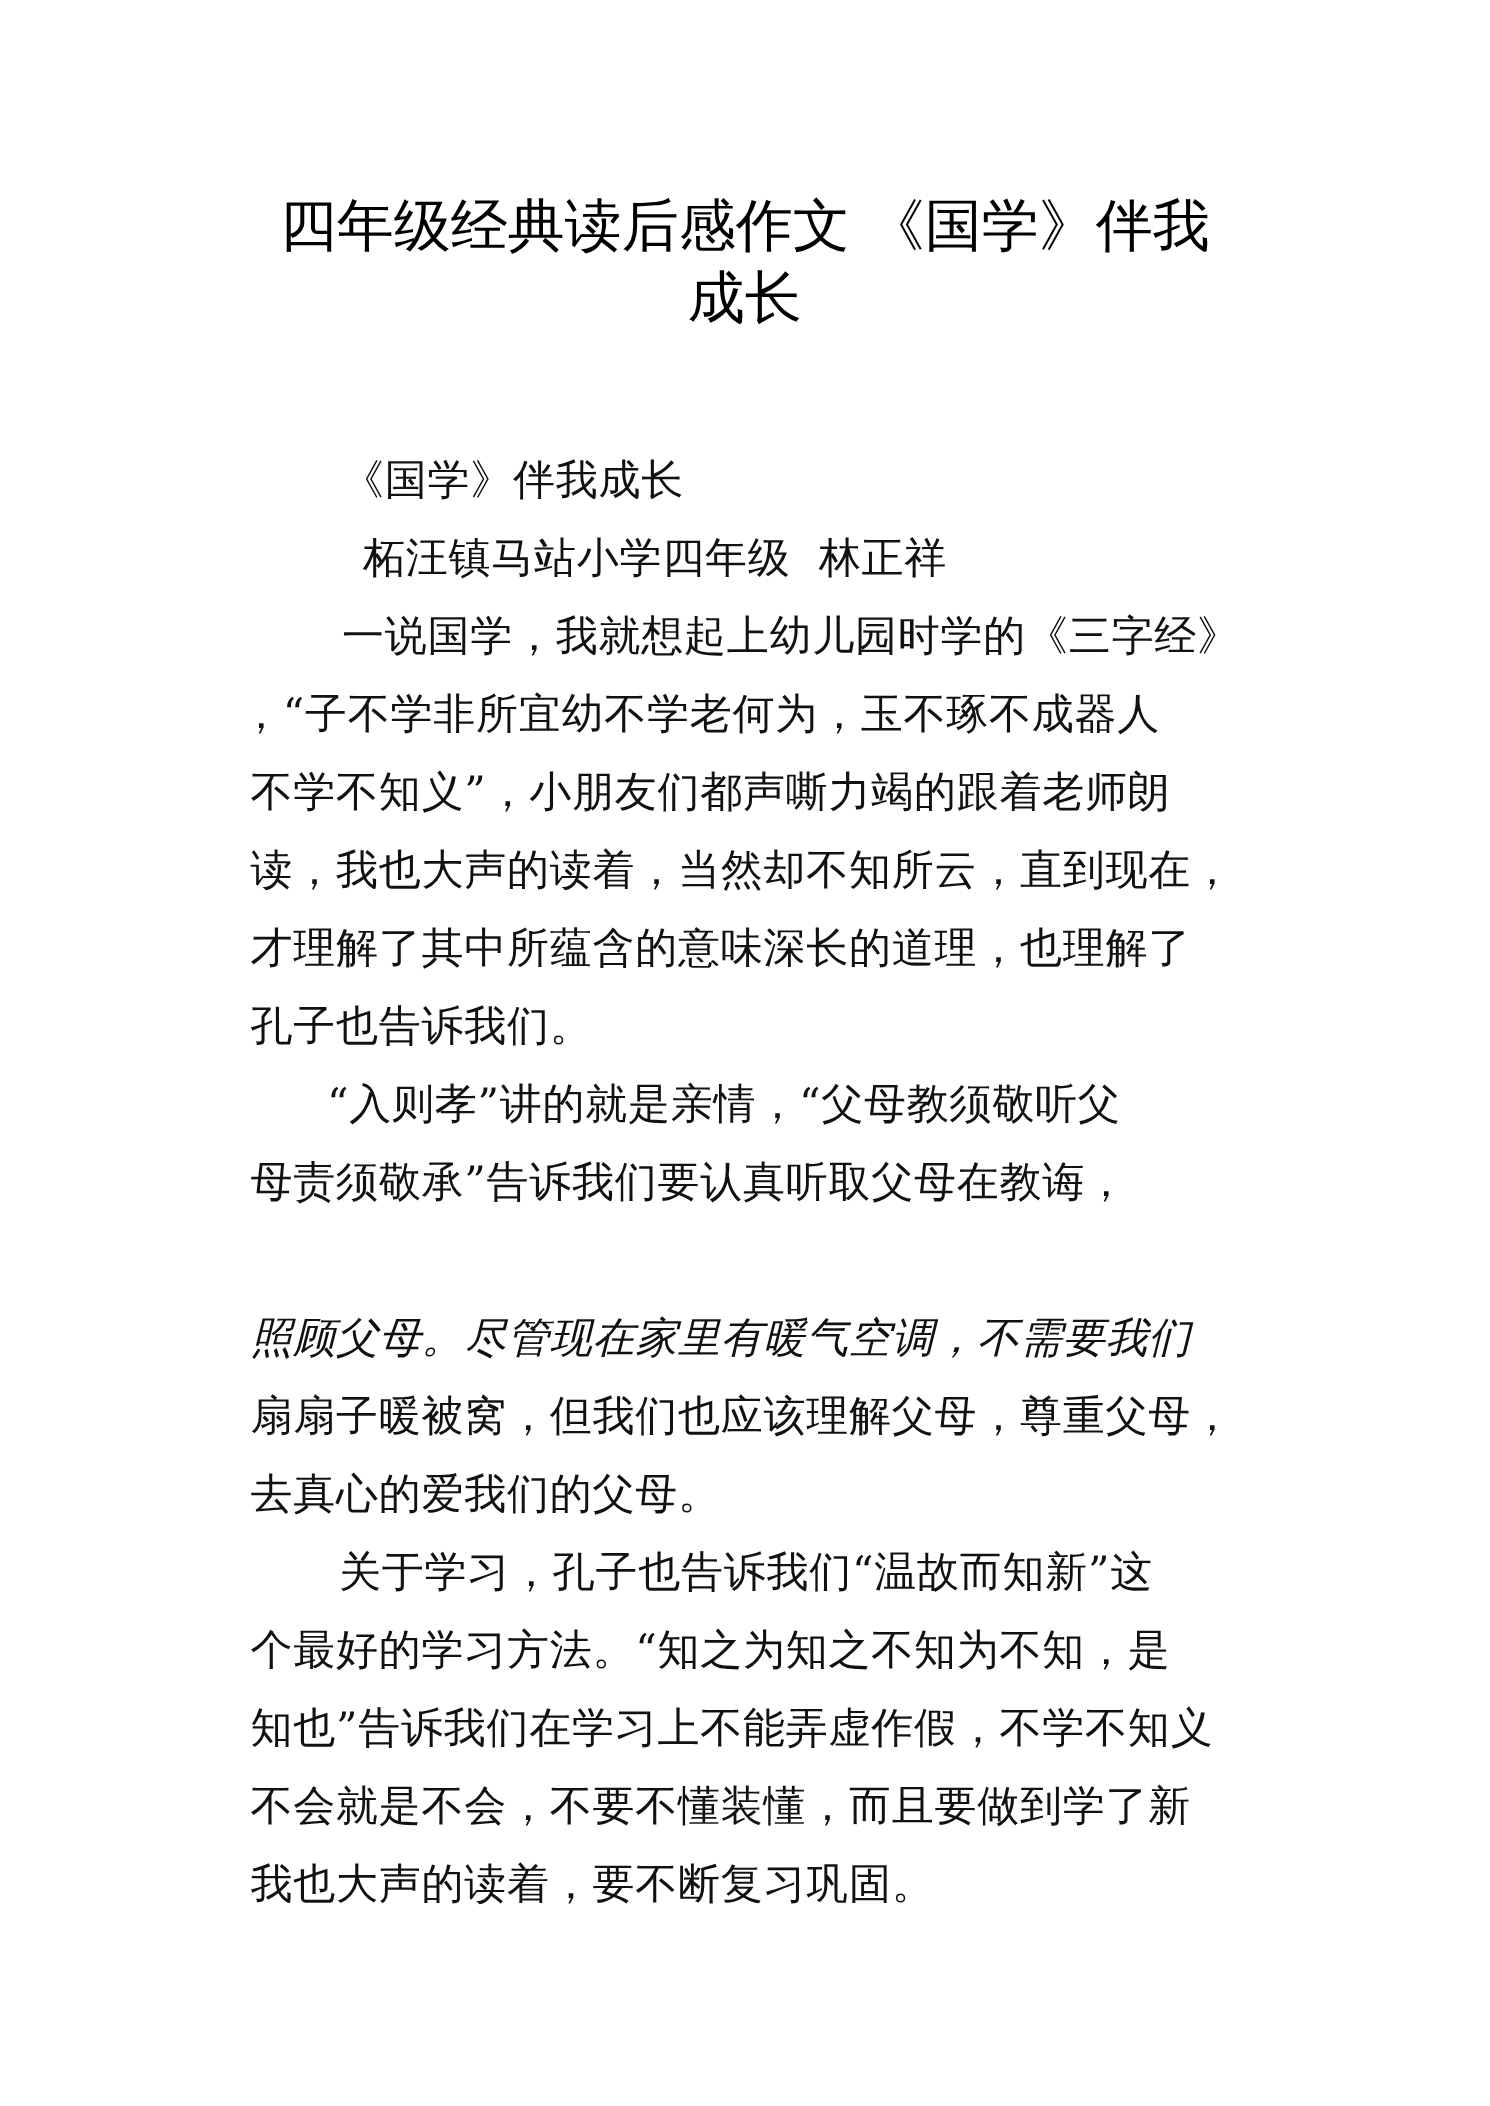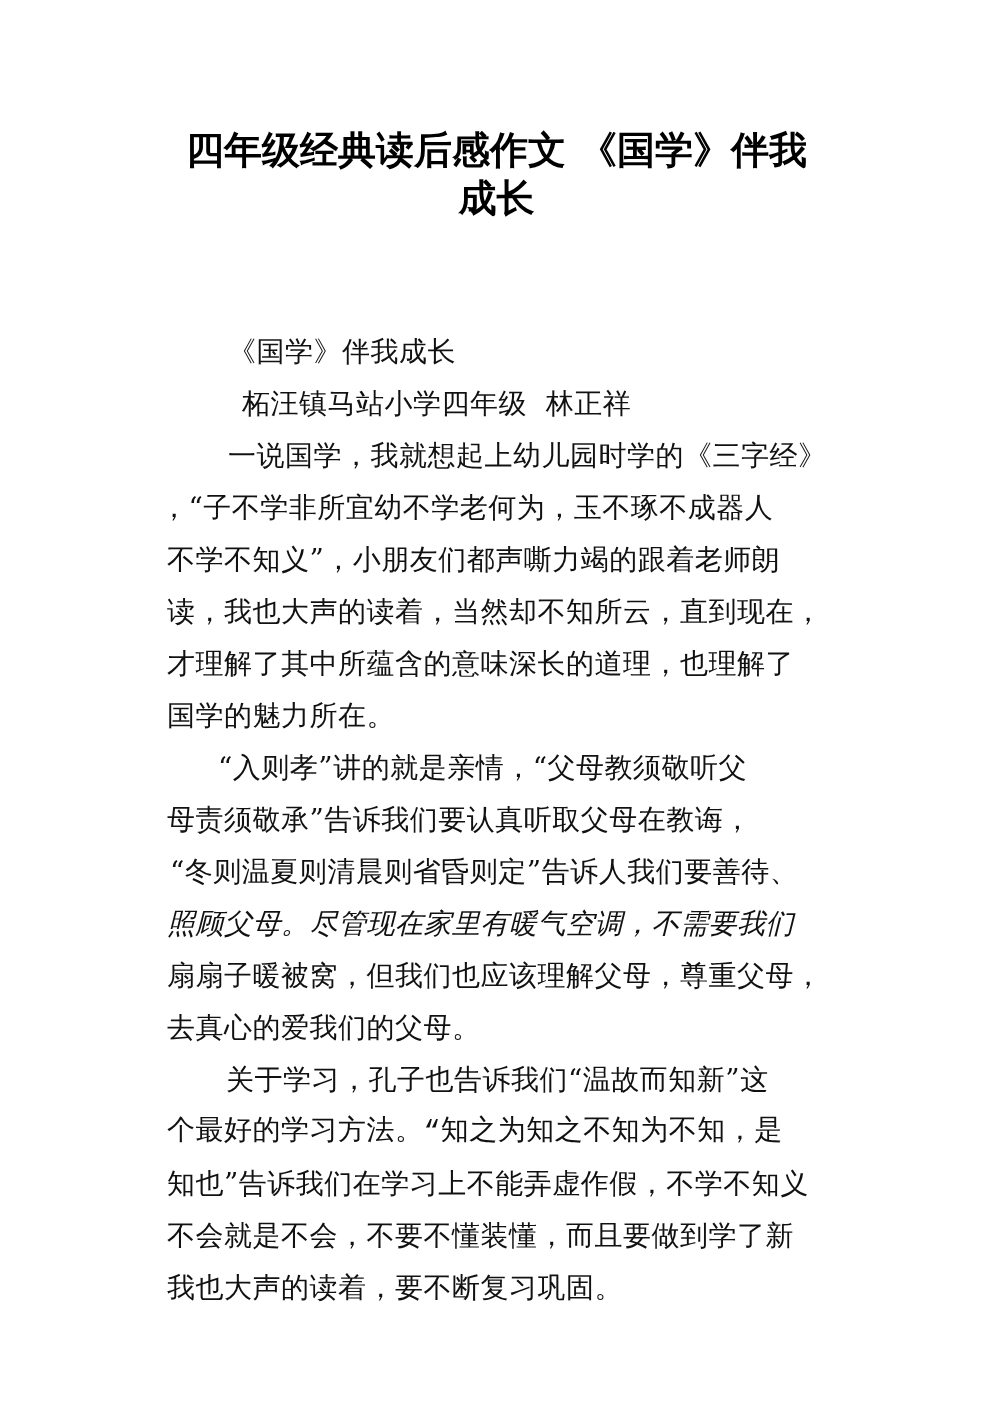--- a/index.html
+++ b/index.html
@@ -1,52 +1,51 @@
 <!DOCTYPE html>
 <html><head>
   <meta charset="utf-8">
   <style>
     html, body { margin: 0; padding: 0; background: #ffffff; }
     body { width: 993px; height: 1404px; position: relative; overflow: hidden; }
     .page { position: absolute; left: 0; top: 0; width: 993px; height: 1404px; background: #ffffff; }
     .title {
       position: absolute; left: 0; width: 993px; text-align: center;
       font-family: "DejaVu Sans", "Liberation Sans", sans-serif;
-      font-weight: bold; font-size: 38px; color: #000000; line-height: 48px;
+      font-weight: normal; font-size: 38px; color: #000000; line-height: 48px;
       white-space: nowrap;
     }
     .line {
       position: absolute; left: 167px;
       font-family: "DejaVu Serif", "Liberation Serif", serif;
       font-size: 28px; line-height: 36px; color: #111111;
-      white-space: nowrap; letter-spacing: 0.5px; margin-top: 32px;
+      white-space: nowrap; letter-spacing: 0.5px;
     }
   </style>
 </head>
 <body>
 
 <div class="page">
   <div class="title" style="top:126px;">四年级经典读后感作文 《国学》伴我</div>
   <div class="title" style="top:174px;">成长</div>
 
   <div class="line" style="top:302px; left:228px;">《国学》伴我成长</div>
   <div class="line" style="top:354px; left:242px; white-space:pre;">柘汪镇马站小学四年级  林正祥</div>
 
   <div class="line" style="top:406px; left:228px;">一说国学，我就想起上幼儿园时学的《三字经》</div>
   <div class="line" style="top:458px; left:160px;">，“子不学非所宜幼不学老何为，玉不琢不成器人</div>
   <div class="line" style="top:510px;">不学不知义”，小朋友们都声嘶力竭的跟着老师朗</div>
   <div class="line" style="top:562px;">读，我也大声的读着，当然却不知所云，直到现在，</div>
   <div class="line" style="top:614px;">才理解了其中所蕴含的意味深长的道理，也理解了</div>
-  <div class="line" style="top:666px;">国学的魅力所在。</div>
+  <div class="line" style="top:666px;">孔子也告诉我们。</div>
 
   <div class="line" style="top:718px; left:218px;">“入则孝”讲的就是亲情，“父母教须敬听父</div>
   <div class="line" style="top:770px;">母责须敬承”告诉我们要认真听取父母在教诲，</div>
-  <div class="line" style="top:822px; left:170px;">“冬则温夏则清晨则省昏则定”告诉人我们要善待、</div>
   <div class="line" style="top:874px;font-style:italic;">照顾父母。尽管现在家里有暖气空调，不需要我们</div>
   <div class="line" style="top:926px;text-align:right;">扇扇子暖被窝，但我们也应该理解父母，尊重父母，</div>
   <div class="line" style="top:978px;">去真心的爱我们的父母。</div>
 
   <div class="line" style="top:1030px; left:226px;">关于学习，孔子也告诉我们“温故而知新”这</div>
-  <div class="line" style="top:1082px;font-family:Liberation Mono, monospace;">个最好的学习方法。“知之为知之不知为不知，是</div>
+  <div class="line" style="top:1082px;">个最好的学习方法。“知之为知之不知为不知，是</div>
   <div class="line" style="top:1134px;">知也”告诉我们在学习上不能弄虚作假，不学不知义</div>
   <div class="line" style="top:1186px;">不会就是不会，不要不懂装懂，而且要做到学了新</div>
   <div class="line" style="top:1238px;">我也大声的读着，要不断复习巩固。</div>
 </div>
 
 </body></html>

